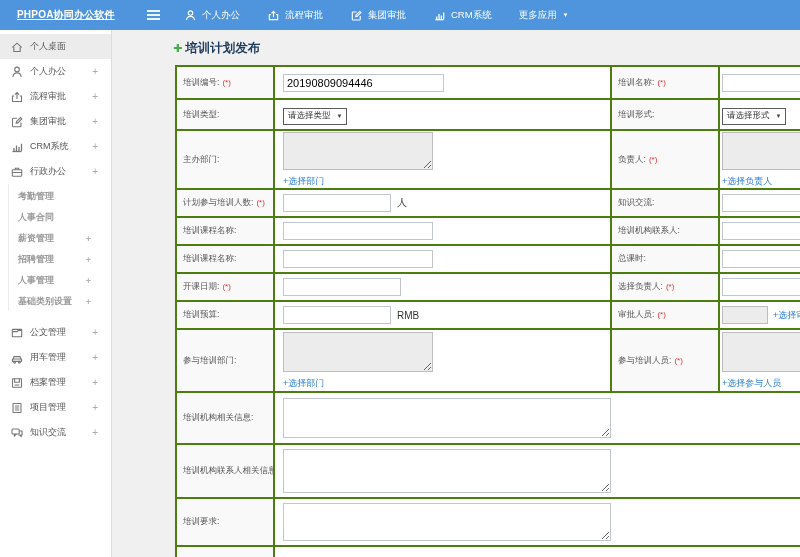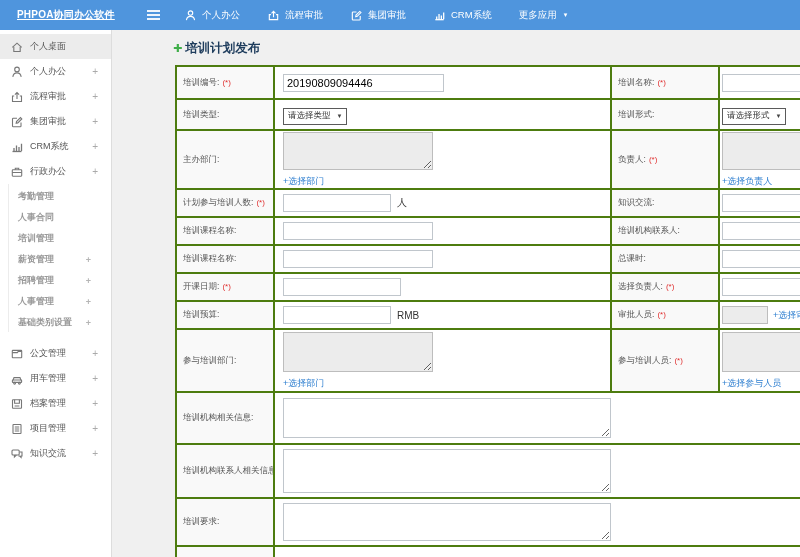--- a/index.html
+++ b/index.html
@@ -191,24 +191,20 @@
   <div class="s-sub">
     <div class="s-subitem">
       <span>考勤管理</span>
       <span class="plus"></span>
     </div>
     <div class="s-subitem">
       <span>人事合同</span>
       <span class="plus"></span>
     </div>
     <div class="s-subitem">
-      <span>培训管理</span>
-      <span class="plus"></span>
-    </div>
-    <div class="s-subitem">
       <span>薪资管理</span>
       <span class="plus">+</span>
     </div>
     <div class="s-subitem">
       <span>招聘管理</span>
       <span class="plus">+</span>
     </div>
     <div class="s-subitem">
       <span>人事管理</span>
       <span class="plus">+</span>

